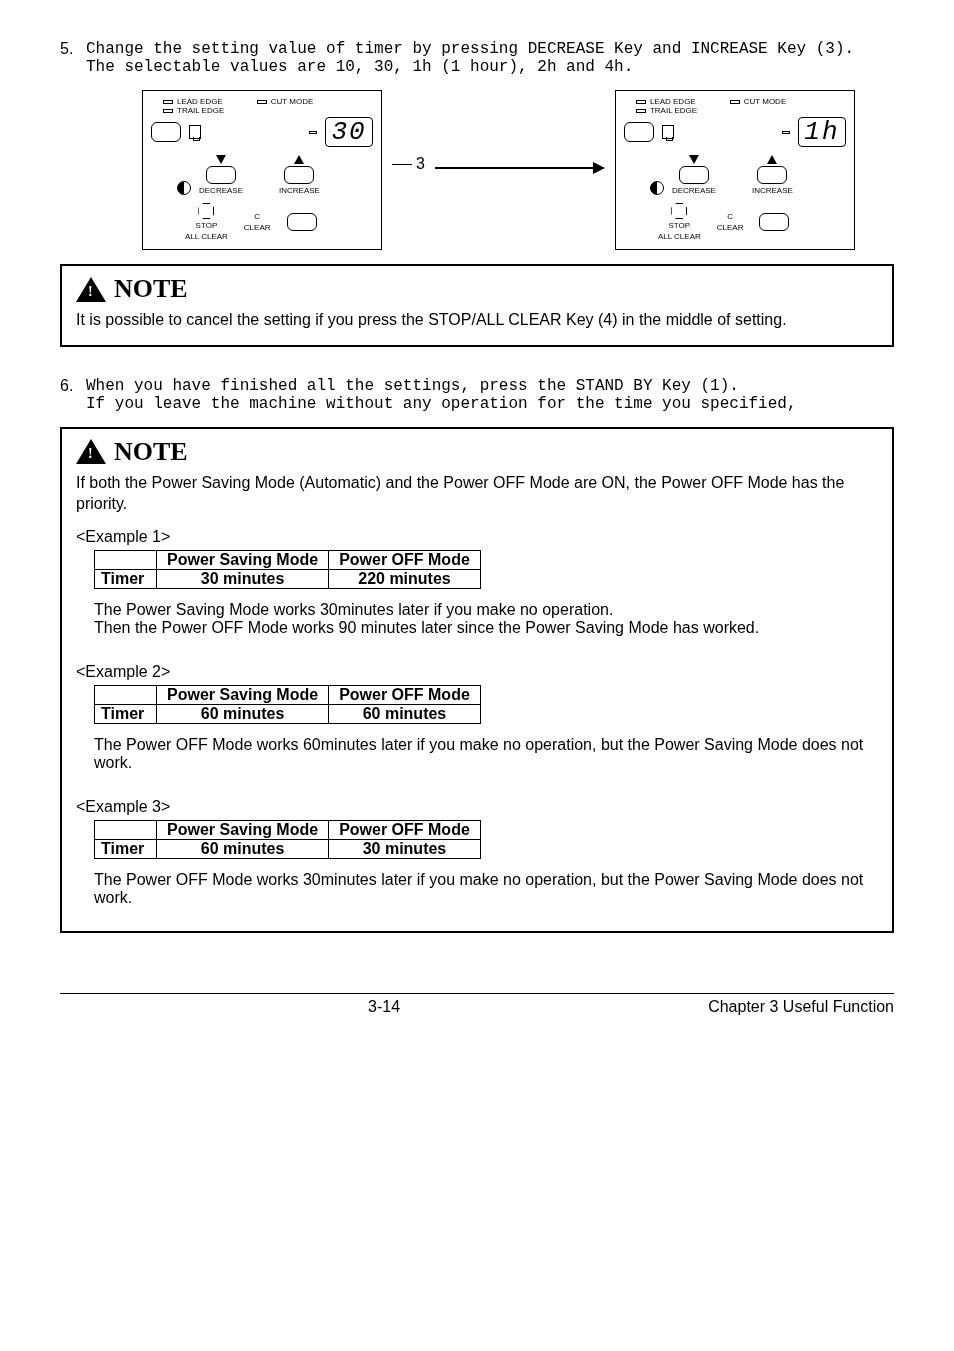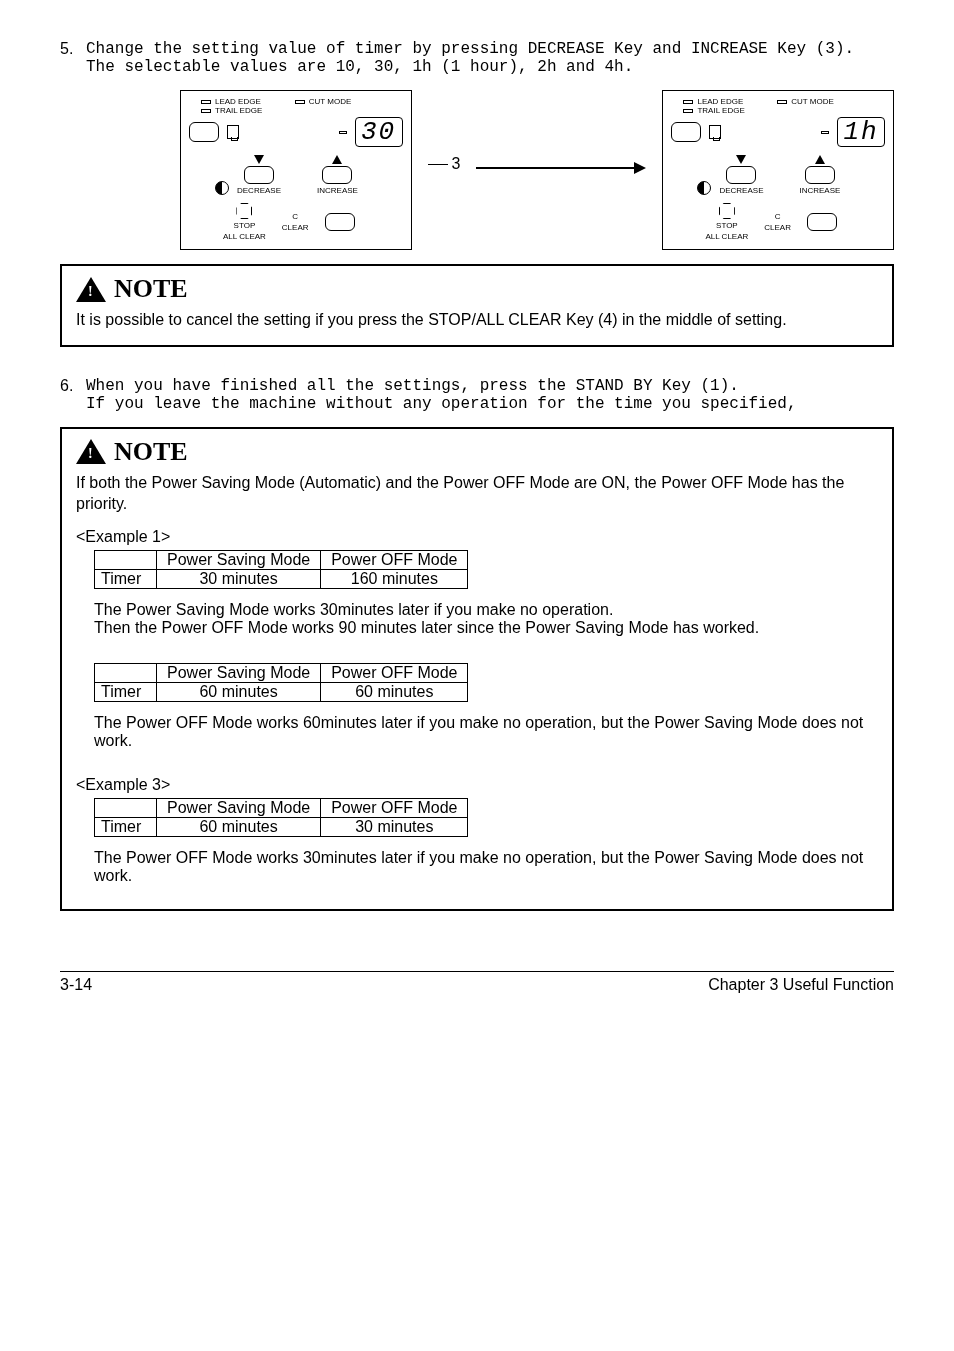--- a/index.html
+++ b/index.html
@@ -13,22 +13,22 @@
     width: 954px;
   }
   .step-row { display:flex; margin-bottom:2px; }
   .step-num { width: 26px; flex:0 0 26px; }
   .step-body { flex:1;font-family:Liberation Mono, monospace; }
 
   .panels-row {
     display:flex;
     align-items:center;
     justify-content:flex-start;
-    margin: 14px 0 14px 92px;
-    gap: 16px;
+    margin: 14px 0 14px 54px;
+    gap: 10px;
     padding-left: 28px;
   }
   .panel {
     border:1.5px solid #000;
     width: 240px;
     padding: 6px 8px 8px 8px;
     font-size: 8px;
     position:relative;
   }
   .panel-top-labels { display:flex; gap:34px; margin-left:12px; }
@@ -88,40 +88,40 @@
   }
   .note-text { font-size:16px; line-height:1.3; }
 
   .ex-label { margin: 6px 0 4px 0; }
   .mini-table {
     border-collapse: collapse;
     margin-left: 18px;
     font-size:16px;
   }
   .mini-table td, .mini-table th {
-    border:1.5px solid #000; padding:0 10px; font-weight:normal; text-align:center;
+    border:1.5px solid #000; padding:0 10px; font-weight:bold; text-align:center;
   }
   .mini-table td:first-child { text-align:left; padding:0 6px; }
   .mini-table .blankcell { border:1.5px solid #000; width:62px; }
   .explain { margin: 12px 0 26px 18px; }
 
   .contrast-icon {
     width:14px; height:14px; border:1px solid #000; border-radius:50%;
     background: linear-gradient(90deg,#000 50%,#fff 50%);
     display:inline-block;
   }
 
   .footer {
     border-top:1.5px solid #000;
     margin-top:60px;
     padding-top:4px;
     display:flex;
     font-size:16px;
   }
-  .footer .pg { flex:1; }
+  .footer .pg { flex:1; text-align:center; }
   .footer .ch { text-align:right; }
 </style>
 </head>
 <body>
 
 <div class="step-row">
   <div class="step-num">5.</div>
   <div class="step-body">
     <div>Change the setting value of timer by pressing DECREASE Key and INCREASE Key (3).</div>
     <div>The selectable values are 10, 30, 1h (1 hour), 2h and 4h.</div>
@@ -270,29 +270,30 @@
   <table class="mini-table">
     <tbody>
         <tr>
           <td class="blankcell"></td>
           <td>Power Saving Mode</td>
           <td>Power OFF Mode</td>
         </tr>
     <tr>
           <td>Timer</td>
           <td>30 minutes</td>
-          <td>160 minutes</td>
+          <td>220 minutes</td>
         </tr>
   </tbody>
     </table>
   <div class="explain">
     <div>The Power Saving Mode works 30minutes later if you make no operation.</div>
     <div>Then the Power OFF Mode works 90 minutes later since the Power Saving Mode has worked.</div>
   </div>
 
+  <div class="ex-label">&lt;Example 2&gt;</div>
   <table class="mini-table">
     <tbody>
         <tr>
           <td class="blankcell"></td>
           <td>Power Saving Mode</td>
           <td>Power OFF Mode</td>
         </tr>
     <tr>
           <td>Timer</td>
           <td>60 minutes</td>

